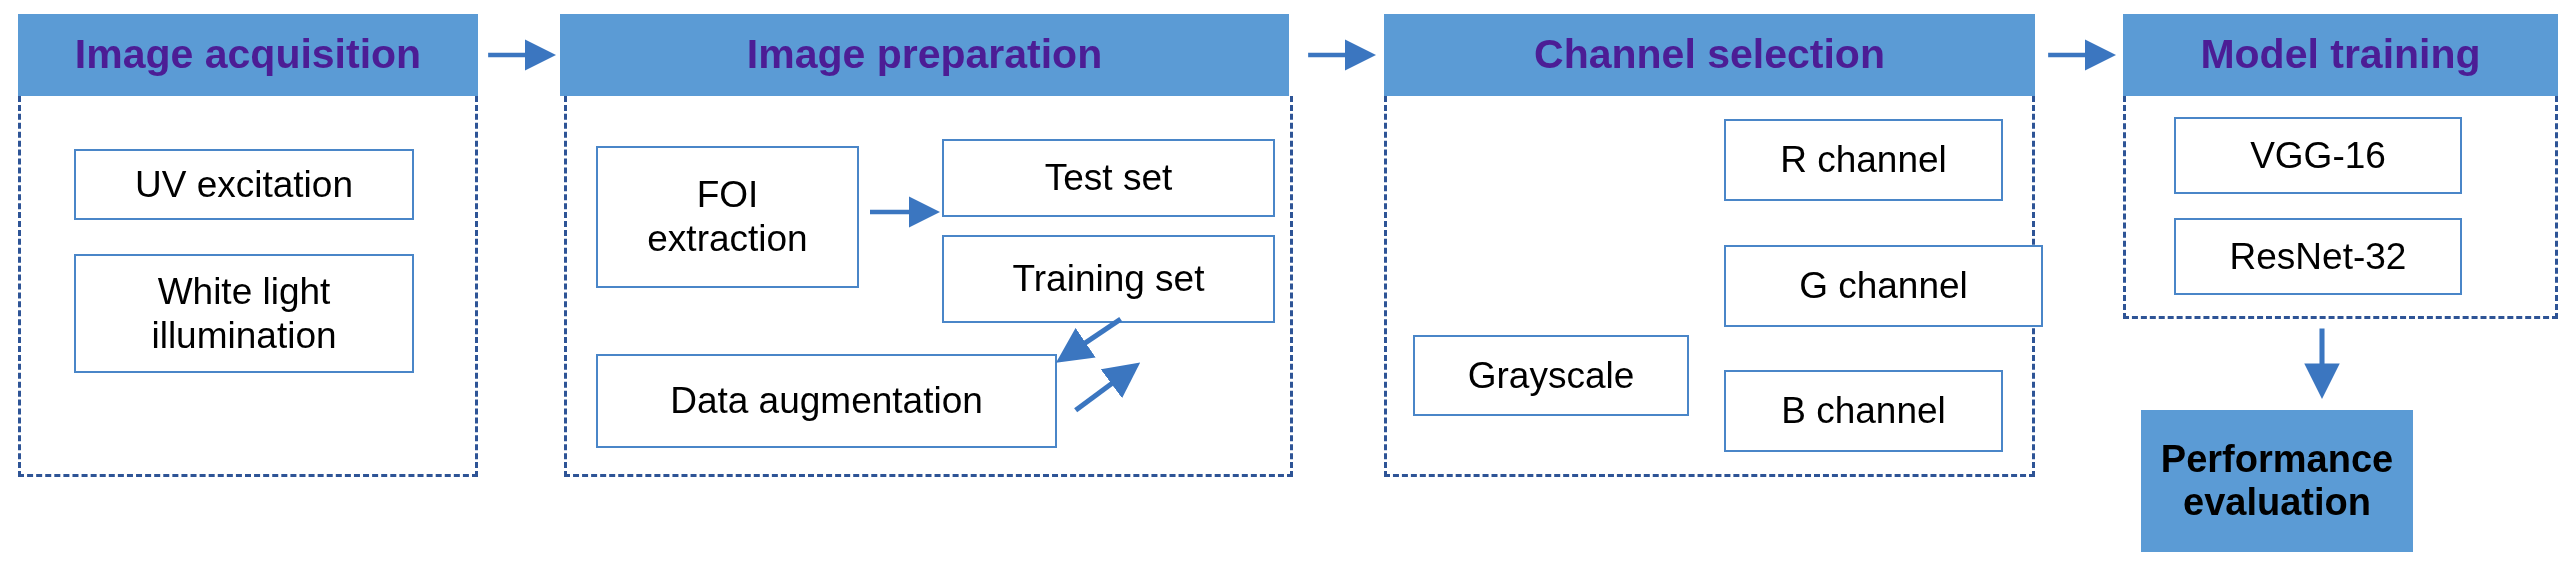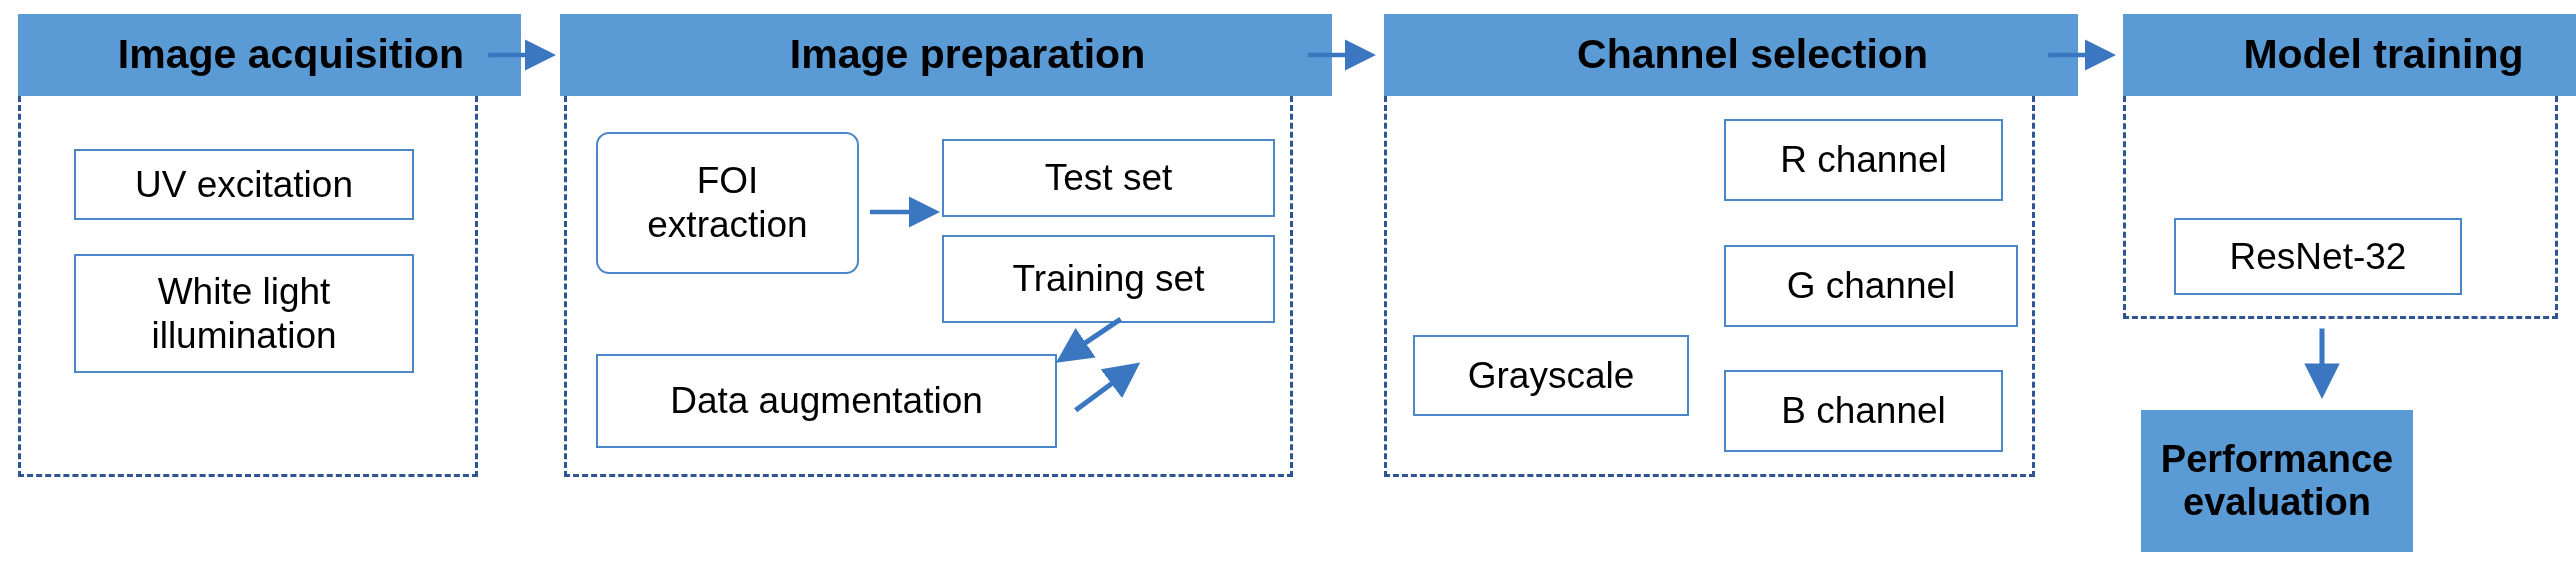--- a/index.html
+++ b/index.html
@@ -9,30 +9,29 @@
     position:relative;
     width:2576px;
     height:566px;
     background:#ffffff;
     overflow:hidden;
   }
   
   .stage-header{
     position:absolute;
     background:#5B9BD5;
-    color:#000000;
+    color:#4c1d95;
     font-weight:bold;
     display:flex;
     align-items:center;
     justify-content:center;
     text-align:center;
     line-height:1.05;
     letter-spacing:0px;
     white-space:nowrap;
-    padding-left:43px;
   }
   
   .group-box{
     position:absolute;
     border:3.8px dashed #2E5496;
     border-top:none;
     background:transparent;
     box-sizing:border-box;
   }
   
@@ -87,21 +86,21 @@
         <path d="M0,0 L7,3.5 L0,7 z" fill="#3B76C0"></path>
       </marker>
     </defs>
     <line x1="0" y1="28" x2="96" y2="28" stroke="#3B76C0" stroke-width="7" marker-end="url(#ah1)"></line>
   </svg>
 
   <div class="stage-header" style="left:560px; top:14px; width:729px; height:82px; font-size:41px;">Image preparation</div>
 
   <div class="group-box" style="left:564px; top:96px; width:729px; height:381px;"></div>
 
-  <div class="node" style="left:596px; top:132px; width:263px; height:142px; font-size:37px; padding:0 26px;border-radius:13px;">FOI extraction</div>
+  <div class="node" style="left:596px; top:146px; width:263px; height:142px; font-size:37px; padding:0 26px;">FOI extraction</div>
 
   <div class="node" style="left:942px; top:115px; width:333px; height:78px; font-size:37px;margin-top:24px;">Test set</div>
 
   <div class="node" style="left:942px; top:235px; width:333px; height:88px; font-size:37px;">Training set</div>
 
   <div class="node" style="left:596px; top:354px; width:461px; height:94px; font-size:37px;">Data augmentation</div>
 
   <svg class="arrow-svg" style="left:870px; top:196px; width:74px; height:32px;" viewBox="0 0 116 50">
     <defs>
       <marker id="ah2" markerWidth="7" markerHeight="7" refX="5.6" refY="3.5" orient="auto">
@@ -140,37 +139,38 @@
 
   <div class="stage-header" style="left:1384px; top:14px; width:651px; height:82px; font-size:41px;">Channel selection</div>
 
   <div class="group-box" style="left:1384px; top:96px; width:651px; height:381px;"></div>
 
 
   <div class="node" style="left:1413px; top:335px; width:276px; height:81px; font-size:37px;">Grayscale</div>
 
   <div class="node" style="left:1724px; top:119px; width:279px; height:82px; font-size:37px;">R channel</div>
 
-  <div class="node" style="left:1724px; top:245px; width:294px; height:82px; font-size:37px;">G channel</div>
+  <div class="node" style="left:1724px; top:245px; width:319px; height:82px; font-size:37px;">G channel</div>
 
   <div class="node" style="left:1724px; top:370px; width:279px; height:82px; font-size:37px;">B channel</div>
 
   <svg class="arrow-svg" style="left:2048px; top:37px; width:71px; height:36px;" viewBox="0 0 110 56">
     <defs>
       <marker id="ah6" markerWidth="7" markerHeight="7" refX="5.6" refY="3.5" orient="auto">
         <path d="M0,0 L7,3.5 L0,7 z" fill="#3B76C0"></path>
       </marker>
     </defs>
     <line x1="0" y1="28" x2="96" y2="28" stroke="#3B76C0" stroke-width="7" marker-end="url(#ah6)"></line>
   </svg>
 
   <div class="stage-header" style="left:2123px; top:14px; width:435px; height:82px; font-size:41px;">Model training</div>
 
   <div class="group-box" style="left:2123px; top:96px; width:435px; height:223px;"></div>
 
+  <div class="node" style="left:2174px; top:117px; width:288px; height:77px; font-size:37px;">VGG-16</div>
 
   <div class="node" style="left:2174px; top:218px; width:288px; height:77px; font-size:37px;">ResNet-32</div>
 
   <svg class="arrow-svg" style="left:2303px; top:328px; width:38px; height:77px;" viewBox="0 0 60 120">
     <defs>
       <marker id="ah7" markerWidth="7" markerHeight="7" refX="5.6" refY="3.5" orient="auto">
         <path d="M0,0 L7,3.5 L0,7 z" fill="#3B76C0"></path>
       </marker>
     </defs>
     <line x1="30" y1="0" x2="30" y2="100" stroke="#3B76C0" stroke-width="8" marker-end="url(#ah7)"></line>

